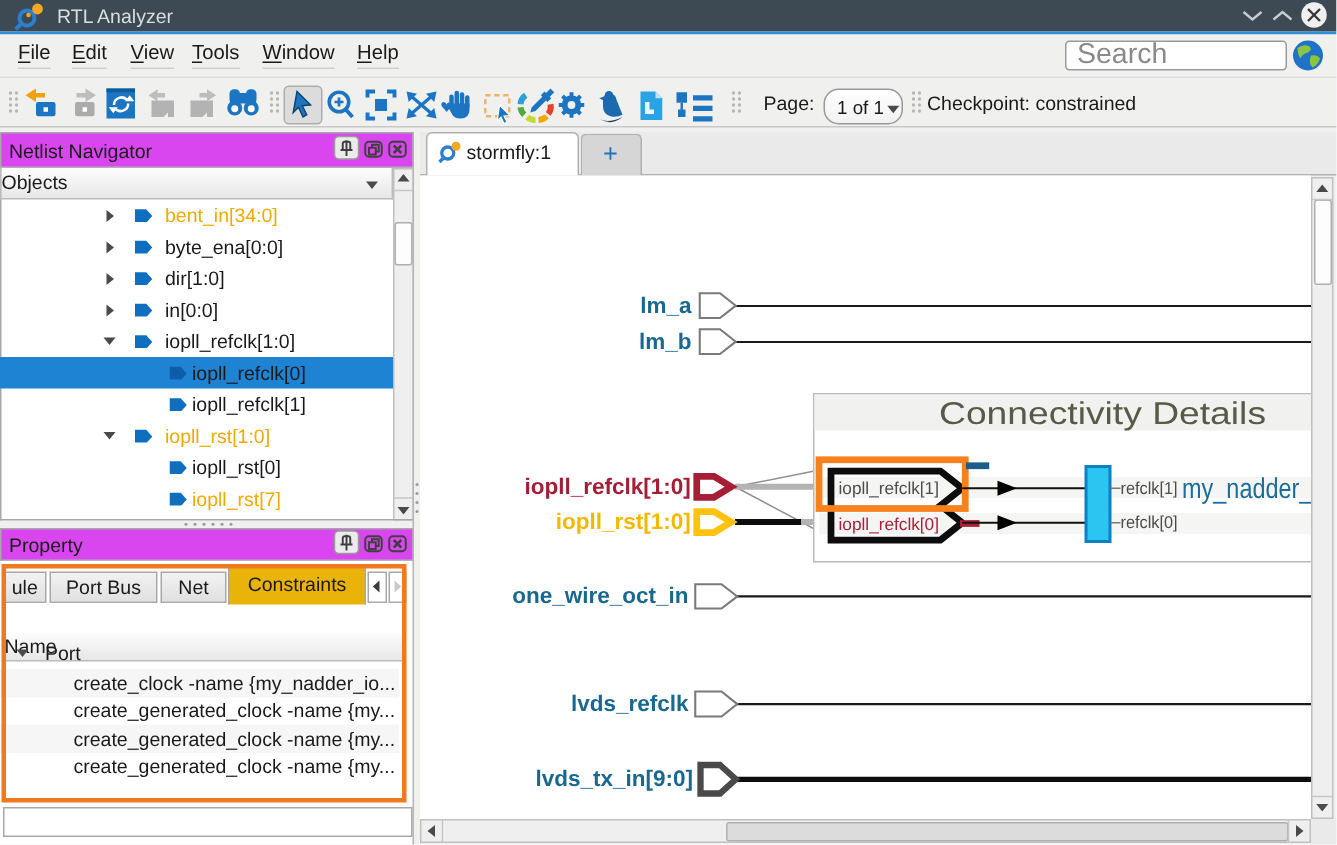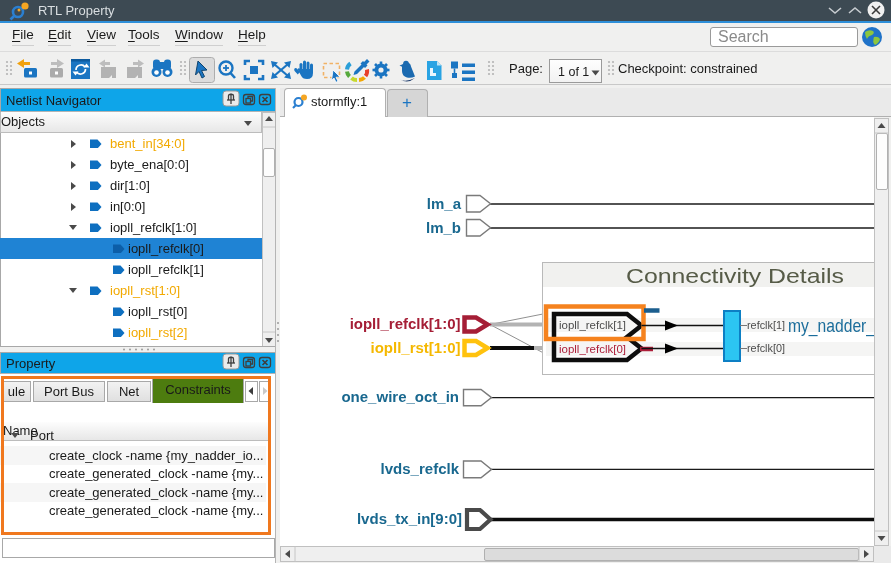--- a/index.html
+++ b/index.html
@@ -3,46 +3,46 @@
 *{margin:0;padding:0;box-sizing:border-box;}
 html,body{width:891px;height:563px;overflow:hidden;}
 body{font-family:"Liberation Sans",sans-serif;background:#f0f0ef;position:relative;}
 .abs{position:absolute;}
 #titlebar{left:0;top:0;width:891px;height:21px;background:#3d4a53;}
 #titletext{left:38px;top:3px;color:#d9dee1;font-size:13px;}
 #blueline{left:0;top:21px;width:891px;height:2px;background:#2e8fd9;}
 #menubar{left:0;top:23px;width:891px;height:29px;background:#f0f0ef;border-bottom:1px solid #dcdcdc;}
 .mi{position:absolute;top:4px;font-size:13.5px;color:#1a1a1a;border-bottom:1px solid #cfcfcf;padding-bottom:3px;}
 .mi u{text-decoration-thickness:1px;text-underline-offset:2px;}
-#searchbox{left:710px;top:4px;width:148px;height:20px;background:#fff;border:1px solid #9a9a9a;border-radius:3px;font-size:16px;color:#8a8a8a;line-height:18px;padding-left:7px;}
+#searchbox{left:710px;top:4px;width:148px;height:20px;background:#fff;border:1px solid #9a9a9a;border-radius:3px;font-size:19px;color:#8a8a8a;line-height:18px;padding-left:7px;}
 #toolbar{left:0;top:52px;width:891px;height:33px;background:#f0f0ef;border-bottom:1px solid #c8c8c8;}
 .tbtext{position:absolute;font-size:13px;color:#1a1a1a;top:9px;}
-#pagedrop{left:549px;top:7px;width:53px;height:24px;background:linear-gradient(#fefefe,#f2f2f2);border:1px solid #9a9a9a;border-radius:0;}
+#pagedrop{left:549px;top:7px;width:53px;height:24px;background:linear-gradient(#fefefe,#f2f2f2);border:1px solid #9a9a9a;border-radius:10px;}
 #pagedrop span{position:absolute;left:8px;top:5px;font-size:12.5px;color:#1a1a1a;}
-.panel-title{background:#0ea5e9;border:1px solid #a8a8a8;border-bottom:1px solid #b4b4b4;}
+.panel-title{background:#d946ef;border:1px solid #a8a8a8;border-bottom:1px solid #b4b4b4;}
 .ptxt{position:absolute;left:5px;top:4px;font-size:13px;color:#1a1a1a;}
 .colhdr{background:linear-gradient(#fdfdfd,#e7e7e7);border:1px solid #bcbcbc;border-top:none;font-size:13px;color:#1a1a1a;text-align:left;}
 .trow{position:absolute;left:0;height:21px;font-size:13px;color:#1a1a1a;white-space:nowrap;}
 .exp-c{position:absolute;width:0;height:0;border-left:5px solid #4a4a4a;border-top:4px solid transparent;border-bottom:4px solid transparent;}
 .exp-o{position:absolute;width:0;height:0;border-top:5px solid #4a4a4a;border-left:4px solid transparent;border-right:4px solid transparent;}
 .flag{position:absolute;width:12px;height:9px;}
 .orange-t{color:#f2a900;}
 .vsb,.hsb{background:#efefef;border:1px solid #c0c0c0;}
 .sbthumb{position:absolute;background:#fdfdfd;border:1px solid #b0b0b0;border-radius:2px;}
 .tab{position:absolute;font-size:13px;color:#1a1a1a;border:1px solid #a8a8a8;background:linear-gradient(#f2f2f2,#e0e0e0);text-align:center;}
-.tabact{background:#4d7c0f;border-bottom:none;}
+.tabact{background:#eab308;border-bottom:none;}
 </style></head><body>
 <div class="abs" id="titlebar"></div>
 <svg class="abs" style="left:6px;top:1px" width="26" height="20">
  <circle cx="12" cy="11" r="5" fill="none" stroke="#2b7fd0" stroke-width="2.6"></circle>
  <line x1="8" y1="15" x2="4.5" y2="18.5" stroke="#2b7fd0" stroke-width="2.6"></line>
  <circle cx="19" cy="5" r="3.6" fill="#f5a623"></circle>
  <circle cx="13" cy="9" r="1.5" fill="#f5a623"></circle>
 </svg>
-<div class="abs" id="titletext">RTL Property</div>
+<div class="abs" id="titletext">RTL Analyzer</div>
 <svg class="abs" style="left:820px;top:0" width="71" height="21">
  <polyline points="9,8 15,13 21,8" fill="none" stroke="#c7ccd0" stroke-width="1.6"></polyline>
  <polyline points="29,13 35,8 41,13" fill="none" stroke="#c7ccd0" stroke-width="1.6"></polyline>
  <circle cx="56" cy="10" r="8.5" fill="#f0f0f0"></circle>
  <line x1="52" y1="6" x2="60" y2="14" stroke="#3a3a3a" stroke-width="1.6"></line>
  <line x1="60" y1="6" x2="52" y2="14" stroke="#3a3a3a" stroke-width="1.6"></line>
 </svg>
 <div class="abs" id="blueline"></div>
 <div class="abs" id="menubar">
  <div class="mi" style="left:12px"><u>F</u>ile</div>
@@ -278,21 +278,21 @@
  <div class="trow" style="top:301px;width:222px;line-height:21px;">
       <svg class="flag" style="left:113px;top:6px" width="12" height="10">
         <path d="M0,0.5 H7.5 L11.5,5 L7.5,9.5 H0 Z" fill="#0e6fc0"></path>
       </svg>
       <span style="position:absolute;left:128px">iopll_rst[0]</span>
     </div>
  <div class="trow orange-t" style="top:322px;width:262px;line-height:21px;">
       <svg class="flag" style="left:113px;top:6px" width="12" height="10">
         <path d="M0,0.5 H7.5 L11.5,5 L7.5,9.5 H0 Z" fill="#0e6fc0"></path>
       </svg>
-      <span style="position:absolute;left:128px">iopll_rst[2]</span>
+      <span style="position:absolute;left:128px">iopll_rst[7]</span>
     </div>
 </div>
 
 <div class="abs vsb" style="left:262px;top:112px;width:14px;height:235px;"></div>
 <div class="abs sbthumb" style="left:263px;top:148px;width:12px;height:29px;"></div>
 <svg class="abs" style="left:262px;top:112px" width="14" height="235">
  <polygon points="7,4 3,9 11,9" fill="#4a4a4a"></polygon>
  <polygon points="7,231 3,226 11,226" fill="#4a4a4a"></polygon>
  <line x1="0.5" y1="15" x2="13.5" y2="15" stroke="#c6c6c6"></line>
  <line x1="0.5" y1="220" x2="13.5" y2="220" stroke="#c6c6c6"></line>

